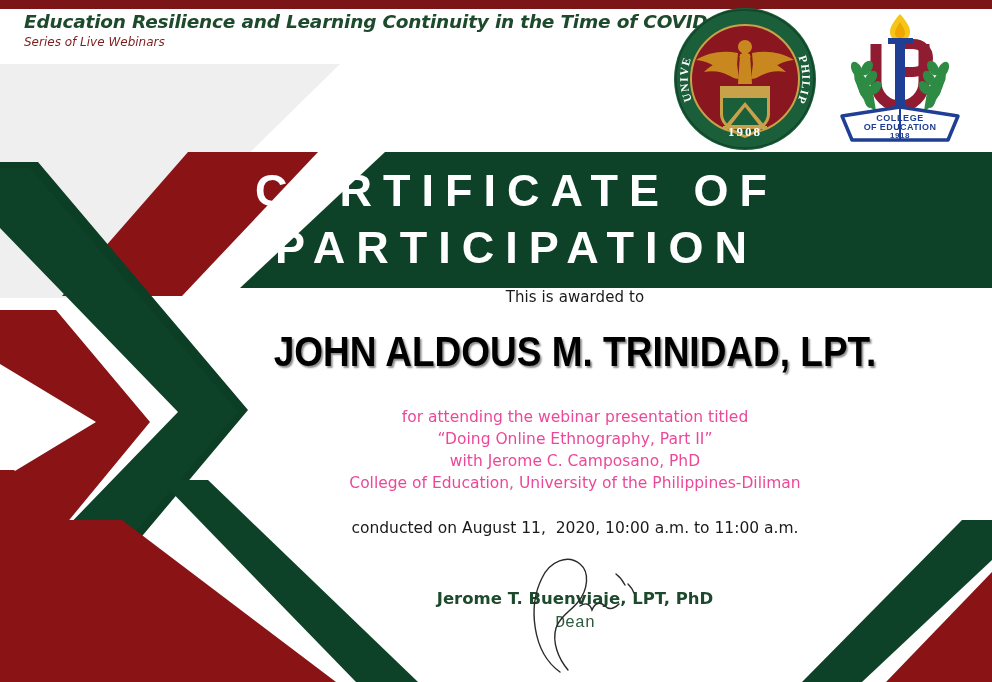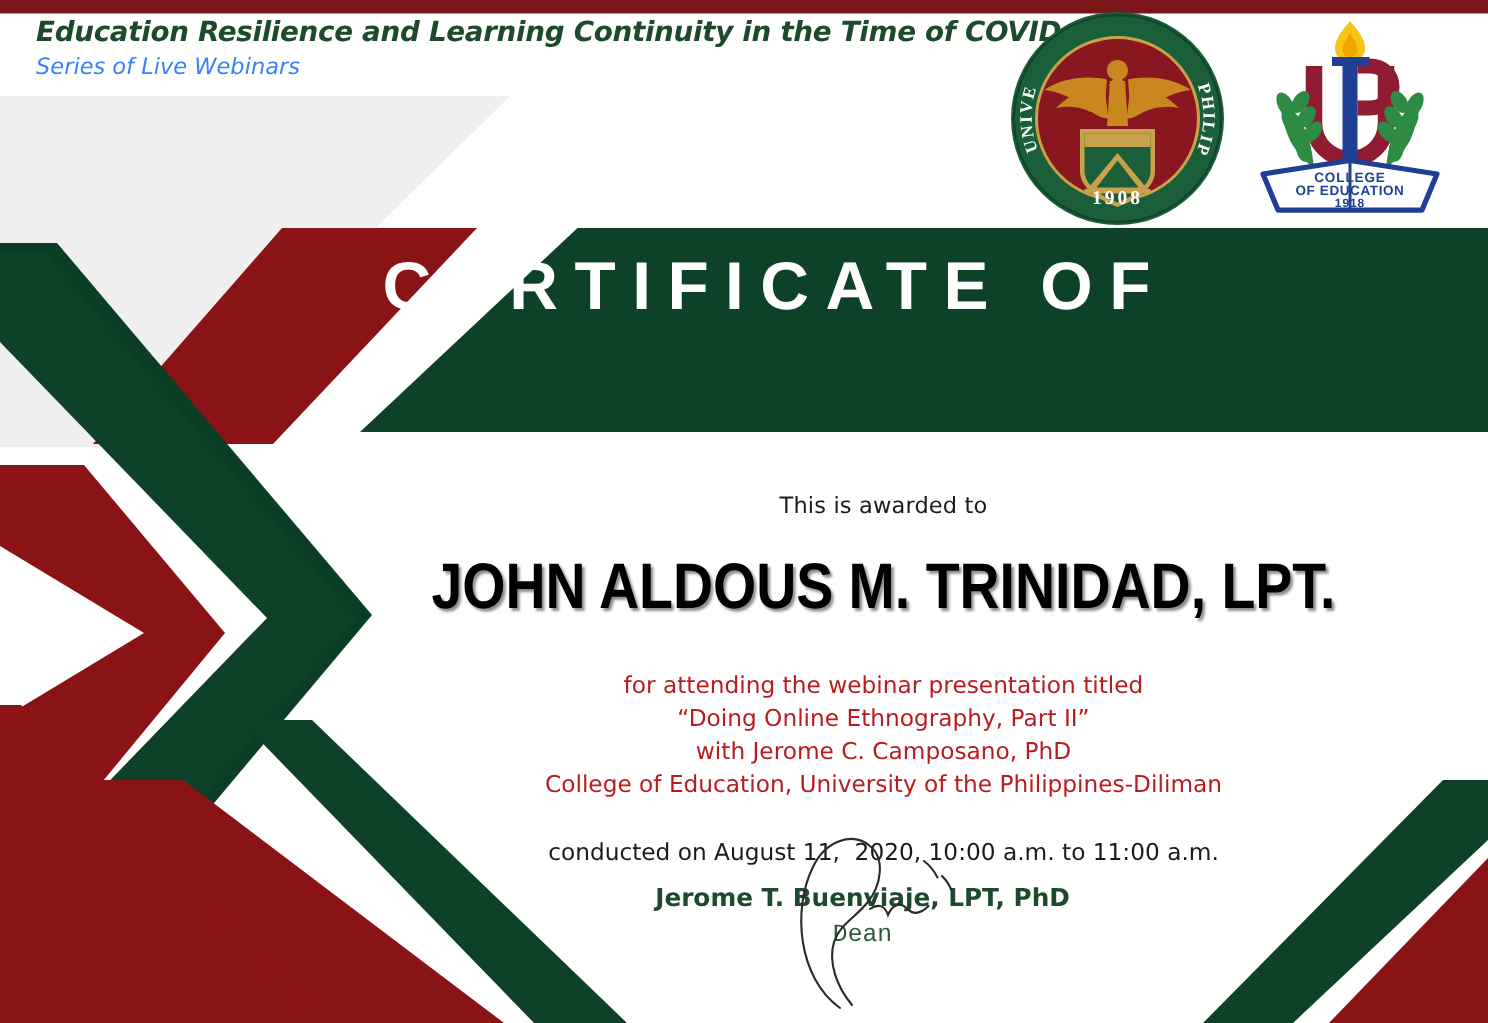--- a/index.html
+++ b/index.html
@@ -37,23 +37,23 @@
     font-size: 18.5px;
     font-weight: bold;
     font-style: italic;
     color: #1d4a2c;
     letter-spacing: -0.2px;
     white-space: nowrap;
     line-height: 1.25;
   }
   .header-line2 {
     font-family: "DejaVu Sans", sans-serif;
-    font-size: 15px;
+    font-size: 12px;
     font-style: italic;
-    color: #3b82f6;
+    color: #7f1d1d;
     white-space: nowrap;
     line-height: 1.3;
     margin-top: 2px;
   }
 
   
   .seal {
     position: absolute;
     z-index: 6;
   }
@@ -77,26 +77,25 @@
     letter-spacing: 11px;
     line-height: 1.0;
     text-indent: 11px;
   }
   .title-line1 { font-size: 45px; padding-left: 86px; }
   .title-line2 { font-size: 45px; margin-top: 12px; padding-left: 86px; }
 
   
   .body-wrap {
     position: absolute;
-    left: 194px;
+    left: 180px;
     top: 288px;
     width: 790px;
     z-index: 5;
     text-align: center;
-    margin-top: 40px;
   }
   .awarded-to {
     font-family: "DejaVu Sans", sans-serif;
     font-size: 15px;
     color: #1a1a1a;
     letter-spacing: 0.1px;
   }
   .recipient {
     font-family: "Liberation Sans Narrow", "Liberation Sans", sans-serif;
     font-size: 43px;
@@ -104,21 +103,21 @@
     color: #000000;
     letter-spacing: 0px;
     margin-top: 21px;
     transform: scaleX(0.86);
     text-shadow: 2px 2px 2px rgba(0,0,0,0.45);
     white-space: nowrap;
   }
   .para {
     font-family: "DejaVu Sans", sans-serif;
     font-size: 15.5px;
-    color: #b91c1c;
+    color: #ec4899;
     line-height: 1.42;
     margin-top: 30px;
   }
   .para b { font-weight: normal; }
   .date-line {
     font-family: "DejaVu Sans", sans-serif;
     font-size: 15.5px;
     color: #1a1a1a;
     margin-top: 25px;
     white-space: pre;
@@ -282,20 +281,21 @@
       <path d="M68 99 L 10 108 L 20 132 h96 l 10 -24 z" fill="#ffffff" stroke="#1f3f94" stroke-width="3.5" stroke-linejoin="round"></path>
       <line x1="68" y1="99" x2="68" y2="132" stroke="#1f3f94" stroke-width="2"></line>
     </g>
     <text x="68" y="113" text-anchor="middle" font-family="'Liberation Sans', sans-serif" font-size="9" font-weight="bold" fill="#1f3f94" letter-spacing="0.6">COLLEGE</text>
     <text x="68" y="122" text-anchor="middle" font-family="'Liberation Sans', sans-serif" font-size="9" font-weight="bold" fill="#1f3f94" letter-spacing="0.4">OF EDUCATION</text>
     <text x="68" y="130" text-anchor="middle" font-family="'Liberation Sans', sans-serif" font-size="8" font-weight="bold" fill="#1f3f94" letter-spacing="0.6">1918</text>
   </svg>
 
   <div class="title-wrap">
     <div class="title-line title-line1">CERTIFICATE OF</div>
+    <div class="title-line title-line2">PARTICIPATION</div>
   </div>
 
   <div class="body-wrap">
     <div class="awarded-to">This is awarded to</div>
 
     <div class="recipient">JOHN ALDOUS M. TRINIDAD, LPT.</div>
 
     <div class="para">
       <div>for attending the webinar presentation titled</div>
       <div><b>“Doing Online Ethnography, Part II”</b></div>

